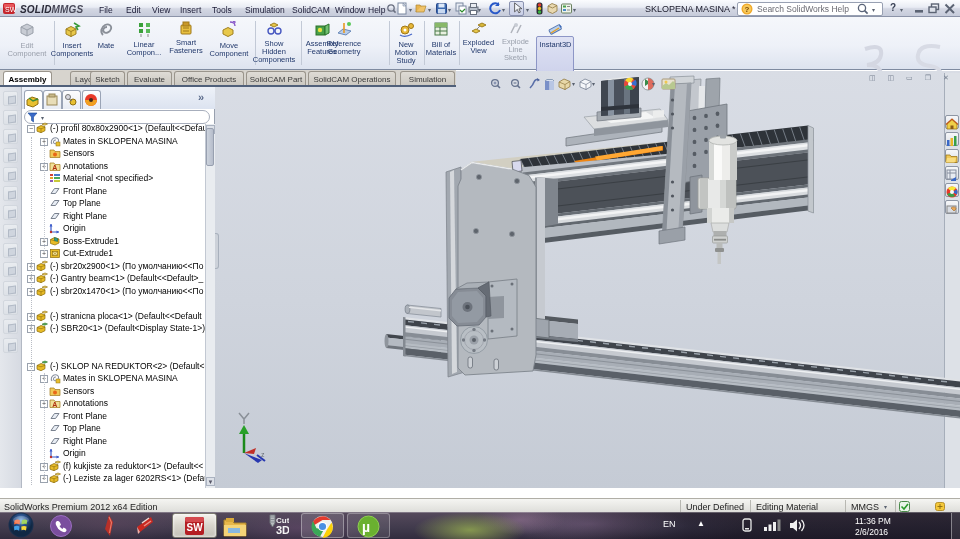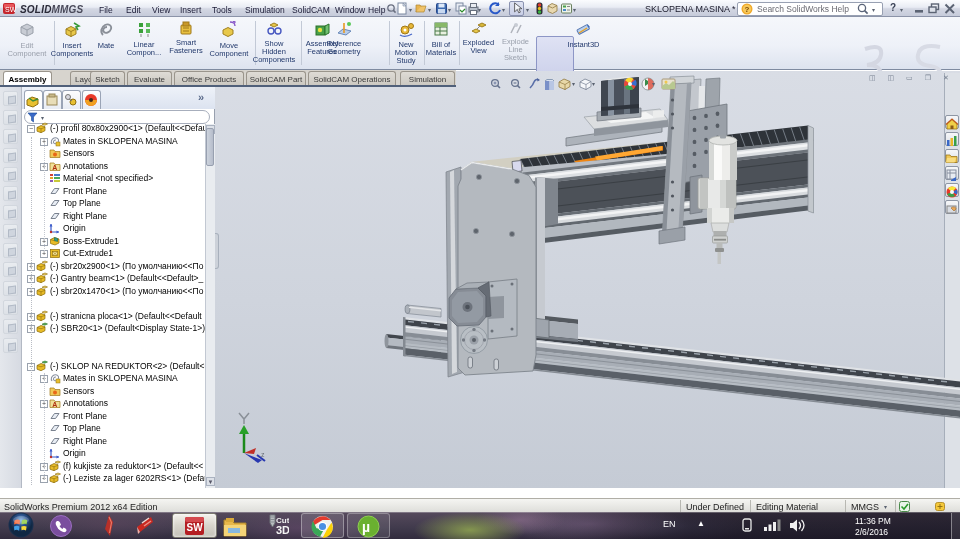--- a/index.html
+++ b/index.html
@@ -231,21 +231,21 @@
       <div class="rbtn" style="left:460px;width:37px"><span class="ic"><svg width="18" height="15" viewBox="0 0 18 15">
             <path d="M2,10 l4,-2 4,2 -4,2 z" fill="#e8c84a" stroke="#a08020"></path>
             <path d="M8,4 l4,-2 4,2 -4,2 z" fill="#d8b83a" stroke="#a08020"></path>
             <path d="M7,8 l3,-3" stroke="#888" stroke-width="1"></path>
           </svg></span>Exploded<br>View</div>
       <div class="rbtn gray" style="left:498px;width:35px"><span class="ic"><svg width="16" height="14" viewBox="0 0 16 14">
             <path d="M3,12 l4,-8 m2,8 l4,-8" stroke="#b0b4bc" stroke-width="1.5" fill="none"></path>
             <circle cx="8" cy="4" r="2" fill="#c8ccd4"></circle>
           </svg></span>Explode<br>Line<br>Sketch</div>
       <div class="abs" style="left:536px;top:19px;width:38px;height:49px;background:linear-gradient(#dfe2f4,#c9cee9);border:1px solid #8d96c6;border-radius:2px"></div>
-      <div class="rbtn" style="left:565px;width:37px"><span class="ic"><svg width="17" height="17" viewBox="0 0 17 17">
+      <div class="rbtn" style="left:537px;width:37px"><span class="ic"><svg width="17" height="17" viewBox="0 0 17 17">
             <rect x="2" y="6" width="12" height="5" rx="1" transform="rotate(-28 8 8)" fill="#b8d0ee" stroke="#5878b0"></rect>
             <path d="M12,3 l3,3 -2,.5 z" fill="#3868b8"></path>
             <path d="M4,12 l8,-5" stroke="#e8a020" stroke-width="1.4"></path>
           </svg></span>Instant3D</div>
       <svg class="abs" style="left:845px;top:22px" width="110" height="50" viewBox="0 0 110 50">
         <path d="M20,10 q18,-6 16,6 q-2,9 -14,10 q16,0 13,12 q-3,11 -20,8" fill="none" stroke="#d4d7e2" stroke-width="4"></path>
         <path d="M95,8 q-20,-4 -22,8 q-2,9 12,11 q13,2 10,11 q-3,10 -22,6" fill="none" stroke="#d8dbe5" stroke-width="4"></path>
       </svg>
     </div>
     <div id="tabrow" class="abs">

